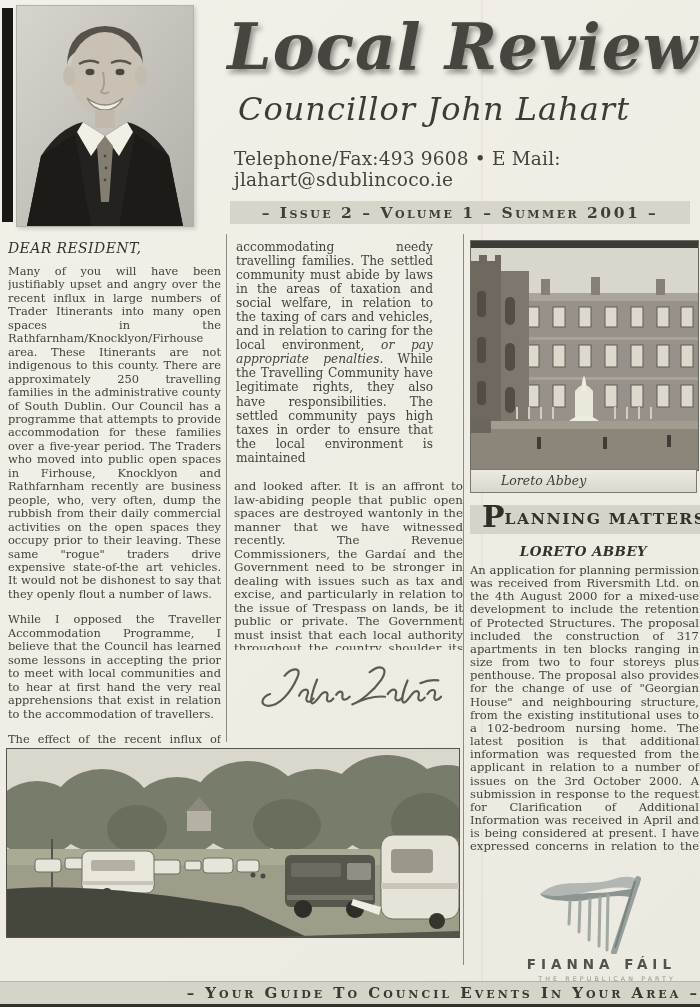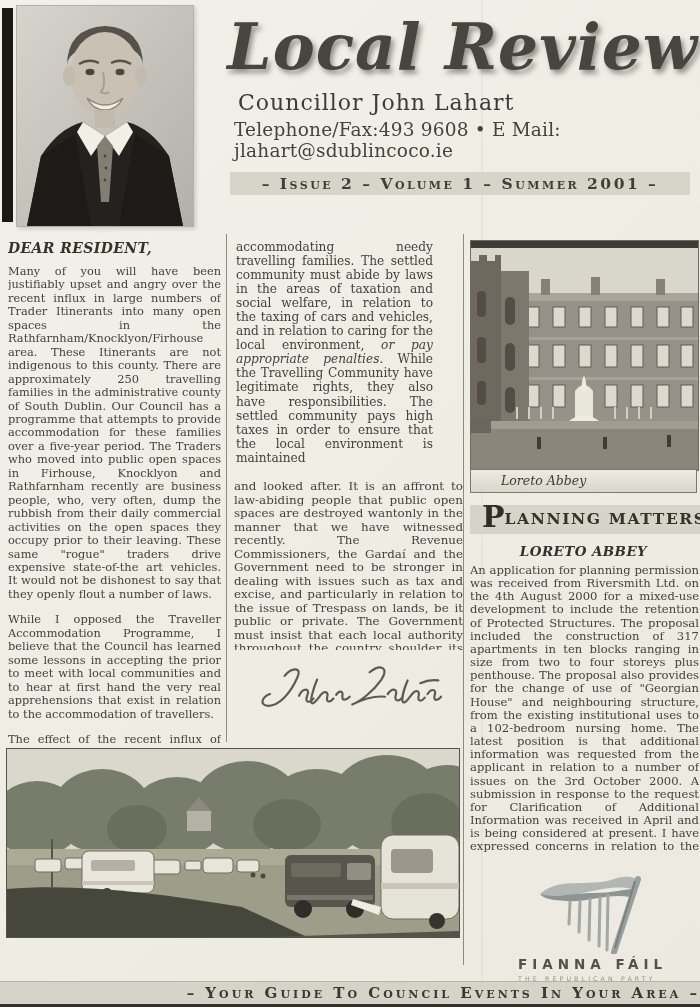--- a/index.html
+++ b/index.html
@@ -13,34 +13,34 @@
   
   .edge-strip{position:absolute;left:2px;top:8px;width:11px;height:214px;background:#191814;}
   .portrait{position:absolute;left:16px;top:5px;width:176px;height:220px;background:#c9c6be;border:1px solid #b4b1a7;box-shadow:2px 2px 4px rgba(0,0,0,.15);}
   .portrait svg{display:block;width:100%;height:100%;}
   .masthead{position:absolute;left:224px;top:14px;width:474px;}
   .mast-title{
     font-size:63px;font-style:italic;font-weight:bold;letter-spacing:1px;
     color:#46453f;text-align:right;line-height:1.05;
     text-shadow:3px 4px 5px rgba(55,55,50,.5);
   }
-  .mast-subtitle{font-size:22px;color:#3c3b35;margin:10px 0 4px 14px;letter-spacing:1px;}
+  .mast-subtitle{font-size:32px;font-style:italic;color:#3c3b35;margin:10px 0 20px 14px;letter-spacing:1px;}
   .mast-address{font-size:18.5px;color:#45433c;margin:6px 0 0 10px;letter-spacing:.2px;}
   .mast-contact{font-size:18.5px;color:#45433c;margin:3px 0 0 10px;letter-spacing:.2px;}
   .issue-bar{
     margin:11px 0 0 6px;width:460px;height:23px;background:#d7d4ca;
     font-variant:small-caps;font-size:15.5px;letter-spacing:2.5px;font-weight:bold;
     color:#403e37;text-align:center;line-height:23px;
   }
   
   .rule{position:absolute;width:1px;background:#8d8a80;}
   .rule-1{left:226px;top:234px;height:508px;}
   .rule-2{left:463px;top:234px;height:731px;}
   .col-left{position:absolute;left:8px;top:240px;width:213px;height:506px;overflow:hidden;}
-  .salutation{font-weight:bold;font-style:italic;font-size:14px;letter-spacing:.4px;color:#343229;margin-bottom:9px;}
+  .salutation{font-weight:normal;font-style:italic;font-size:14px;letter-spacing:.4px;color:#343229;margin-bottom:9px;}
   .col-left p{margin:0 0 12px;font-size:11.4px;line-height:13.45px;text-align:justify;color:#44423b;}
   .col-mid-narrow{position:absolute;left:236px;top:240px;width:197px;height:240px;overflow:hidden;
     font-size:12.2px;line-height:14.05px;text-align:justify;color:#44423b;}
   .col-mid-narrow i{font-style:italic;}
   .col-mid-wide{position:absolute;left:234px;top:480px;width:229px;height:170px;overflow:hidden;
     font-size:11.9px;line-height:13.5px;text-align:justify;color:#44423b;}
   .signature{position:absolute;left:252px;top:656px;width:190px;height:80px;}
   
   .abbey-photo{position:absolute;left:470px;top:240px;width:227px;height:229px;border:1px solid #6e6b62;background:#d8d5cb;}
   .abbey-photo svg{display:block;width:100%;height:100%;}
@@ -48,21 +48,21 @@
     background:linear-gradient(#edeae1,#d9d6cc);font-style:italic;font-size:12.5px;color:#3e3c35;
     line-height:22px;padding-left:30px;}
   .planning-bar{position:absolute;left:470px;top:505px;width:247px;height:29px;background:#d6d3c9;}
   .pm-initial{font-size:30px;font-weight:bold;color:#2f2d27;position:relative;top:-6px;margin-left:12px;}
   .pm-rest{font-size:15.5px;font-weight:bold;letter-spacing:1.6px;color:#34322b;position:relative;top:-9px;}
   .loreto-subhead{position:absolute;left:470px;top:543px;width:227px;text-align:center;
     font-weight:bold;font-style:italic;font-size:13.5px;letter-spacing:.4px;color:#33312a;}
   .planning-body{position:absolute;left:470px;top:564px;width:229px;height:288px;overflow:hidden;
     font-size:11.6px;line-height:13.15px;text-align:justify;color:#44423b;}
   
-  .ff-logo{position:absolute;left:518px;top:866px;width:158px;height:120px;text-align:left;}
+  .ff-logo{position:absolute;left:518px;top:866px;width:158px;height:120px;text-align:right;}
   .ff-logo svg{display:block;margin:0 auto;}
   .ff-name{font-family:"DejaVu Sans","Liberation Sans",sans-serif;font-size:13.5px;font-weight:bold;
     letter-spacing:5px;color:#50524d;margin-top:2px;white-space:nowrap;}
   .ff-tagline{font-family:"DejaVu Sans","Liberation Sans",sans-serif;font-size:6.3px;
     letter-spacing:3.1px;color:#8f928b;margin-top:3px;white-space:nowrap;}
   
   .bottom-photo{position:absolute;left:6px;top:748px;width:452px;height:188px;border:1px solid #55534b;background:#cbc9bd;}
   .bottom-photo svg{display:block;width:100%;height:100%;}
   .bottom-caption{position:absolute;left:6px;top:941px;width:452px;height:26px;border:1px solid #55534b;box-sizing:border-box;
     background:#f0ede4;font-style:italic;font-size:13.5px;color:#3c3a33;text-align:center;line-height:24px;}

